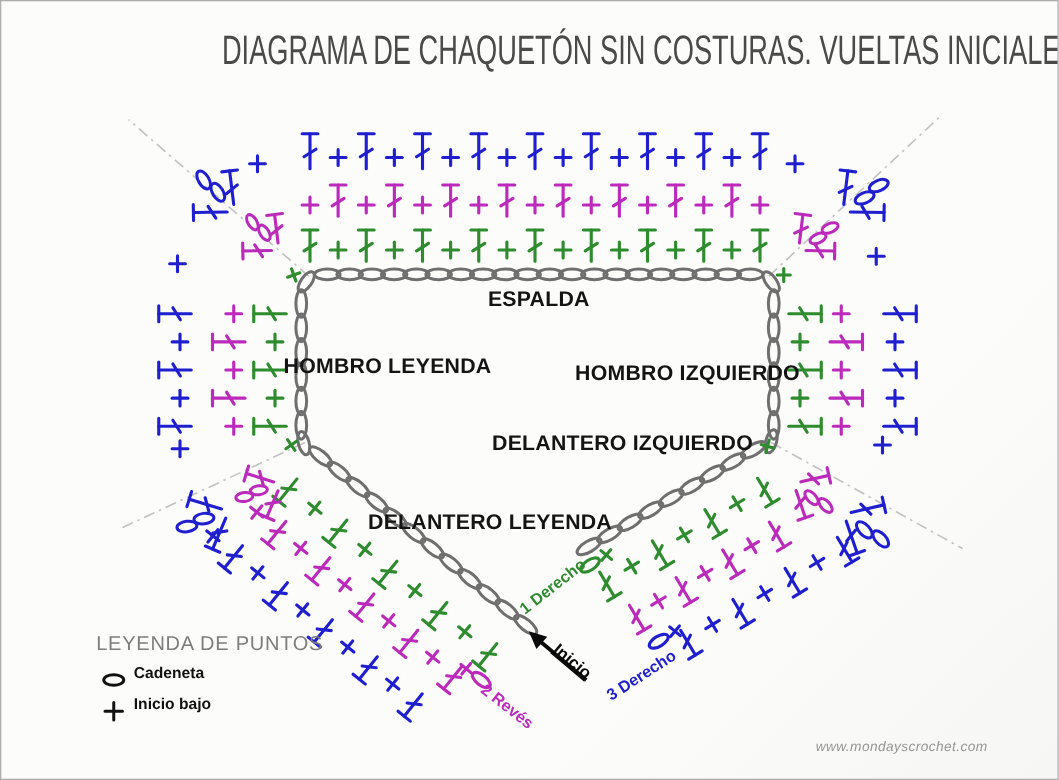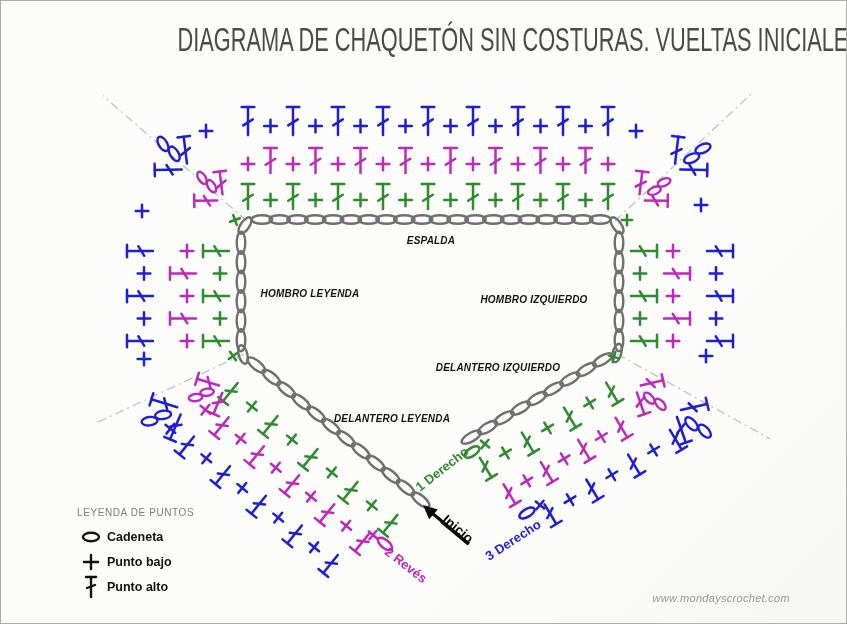--- a/index.html
+++ b/index.html
@@ -1,28 +1,28 @@
 <!DOCTYPE html>
 <html><head>
 <meta charset="utf-8">
 <style>
   html,body{margin:0;padding:0;background:#e8e8e8;font-family:"Liberation Sans",sans-serif;}
   #frame{position:relative;width:845px;height:622px;margin:0 auto;background:linear-gradient(135deg,#fcfcfb 70%,#f6f6f4 100%);border:1px solid #adadad;overflow:hidden;}
   #title-wrap{position:absolute;left:0;top:20px;width:100%;text-align:center;}
   #title{display:inline-block;transform:scaleX(0.66);transform-origin:center;font-size:33px;font-weight:400;color:#4a4a4a;letter-spacing:0px;white-space:nowrap;}
   #diagram-svg{position:absolute;left:0;top:0;}
-  .lbl{position:absolute;transform:translate(-50%,-50%);font-size:10px;font-weight:bold;color:#141414;white-space:nowrap;letter-spacing:0.2px;font-style:italic;}
+  .lbl{position:absolute;transform:translate(-50%,-50%);font-size:17px;font-weight:bold;color:#141414;white-space:nowrap;letter-spacing:0.2px;}
   .rowlbl{position:absolute;font-size:13px;font-weight:bold;white-space:nowrap;}
   #lbl-row1{color:#2e8b2e;transform:translate(-50%,-50%) rotate(-38deg);}
   #lbl-row2{color:#bb2abb;transform:translate(-50%,-50%) rotate(38deg);}
   #lbl-row3{color:#1f1fd0;transform:translate(-50%,-50%) rotate(-33deg);}
   #lbl-inicio{color:#0a0a0a;transform:translate(-50%,-50%) rotate(40deg);font-size:13.5px;text-decoration:underline;}
   #legend{position:absolute;left:76px;top:506px;}
-  #legend-title{font-size:10px;color:#7d7d7d;letter-spacing:0.6px;margin-bottom:6px;}
-  .legend-item{display:flex;align-items:center;height:25px;}
+  #legend-title{font-size:16px;color:#7d7d7d;letter-spacing:0.6px;margin-bottom:6px;}
+  .legend-item{display:flex;align-items:flex-start;height:25px;}
   .legend-sym{width:30px;height:25px;flex:0 0 30px;}
   .legend-label{font-size:12.5px;font-weight:bold;color:#111;}
   #watermark{position:absolute;right:56px;top:591px;font-size:11px;font-style:italic;color:#969696;letter-spacing:0.3px;}
 </style>
 </head>
 <body>
 
 <div id="frame">
   <div id="title-wrap">
     <span id="title">DIAGRAMA DE CHAQUETÓN SIN COSTURAS. VUELTAS INICIALES</span>
@@ -887,45 +887,39 @@
         </g>
       </g>
       <g>
         <line x1="468" y1="543" x2="431" y2="512" stroke="#0a0a0a" stroke-width="3"></line>
         <polygon points="422,504 436.7820954139657,508.44293317217506 428.14536550917677,518.1592543150626" fill="#0a0a0a"></polygon>
       </g>
     </svg>
 
   <div class="lbl" id="lbl-espalda" style="left: 430px; top: 239px;">ESPALDA</div>
   <div class="lbl" id="lbl-hombro-derecho" style="left: 309px; top: 292px;">HOMBRO LEYENDA</div>
-  <div class="lbl" id="lbl-hombro-izquierdo" style="left: 533px; top: 298px;">HOMBRO IZQUIERDO</div>
-  <div class="lbl" id="lbl-delantero-izquierdo" style="left: 497px; top: 366px;">DELANTERO IZQUIERDO</div>
+  <div class="lbl" id="lbl-hombro-izquierdo" style="left: 549px; top: 298px;">HOMBRO IZQUIERDO</div>
+  <div class="lbl" id="lbl-delantero-izquierdo" style="left: 497px; top: 354px;">DELANTERO IZQUIERDO</div>
   <div class="lbl" id="lbl-delantero-derecho" style="left: 391px; top: 417px;">DELANTERO LEYENDA</div>
 
   <div class="rowlbl" id="lbl-row1" style="left: 441px; top: 468px;">1 Derecho</div>
   <div class="rowlbl" id="lbl-row2" style="left: 405px; top: 564px;">2 Revés</div>
   <div class="rowlbl" id="lbl-row3" style="left: 512px; top: 539px;">3 Derecho</div>
   <div class="rowlbl" id="lbl-inicio" style="left: 457px; top: 528px;">Inicio</div>
 
   <div id="legend">
     <div id="legend-title">LEYENDA DE PUNTOS</div>
     <div class="legend-item">
       <svg class="legend-sym" viewBox="0 0 30 25">
         <ellipse cx="14" cy="13" rx="8" ry="4.2" fill="none" stroke="#111" stroke-width="2.4"></ellipse>
       </svg>
       <span class="legend-label">Cadeneta</span>
     </div>
     <div class="legend-item">
       <svg class="legend-sym" viewBox="0 0 30 25">
         <path d="M7 13 H21 M14 6 V20" fill="none" stroke="#111" stroke-width="2.4" stroke-linecap="round"></path>
       </svg>
-      <span class="legend-label">Punto bajo</span>
-    </div>
-    <div class="legend-item">
-      <svg class="legend-sym" viewBox="0 0 30 25">
-        <path d="M14 3 V23 M9 3 H19 M10 14 L18 11" fill="none" stroke="#111" stroke-width="2.4" stroke-linecap="round"></path>
-      </svg>
-      <span class="legend-label">Punto alto</span>
+      <span class="legend-label">Inicio bajo</span>
     </div>
   </div>
 
   <div id="watermark">www.mondayscrochet.com</div>
 </div>
 
 </body></html>

